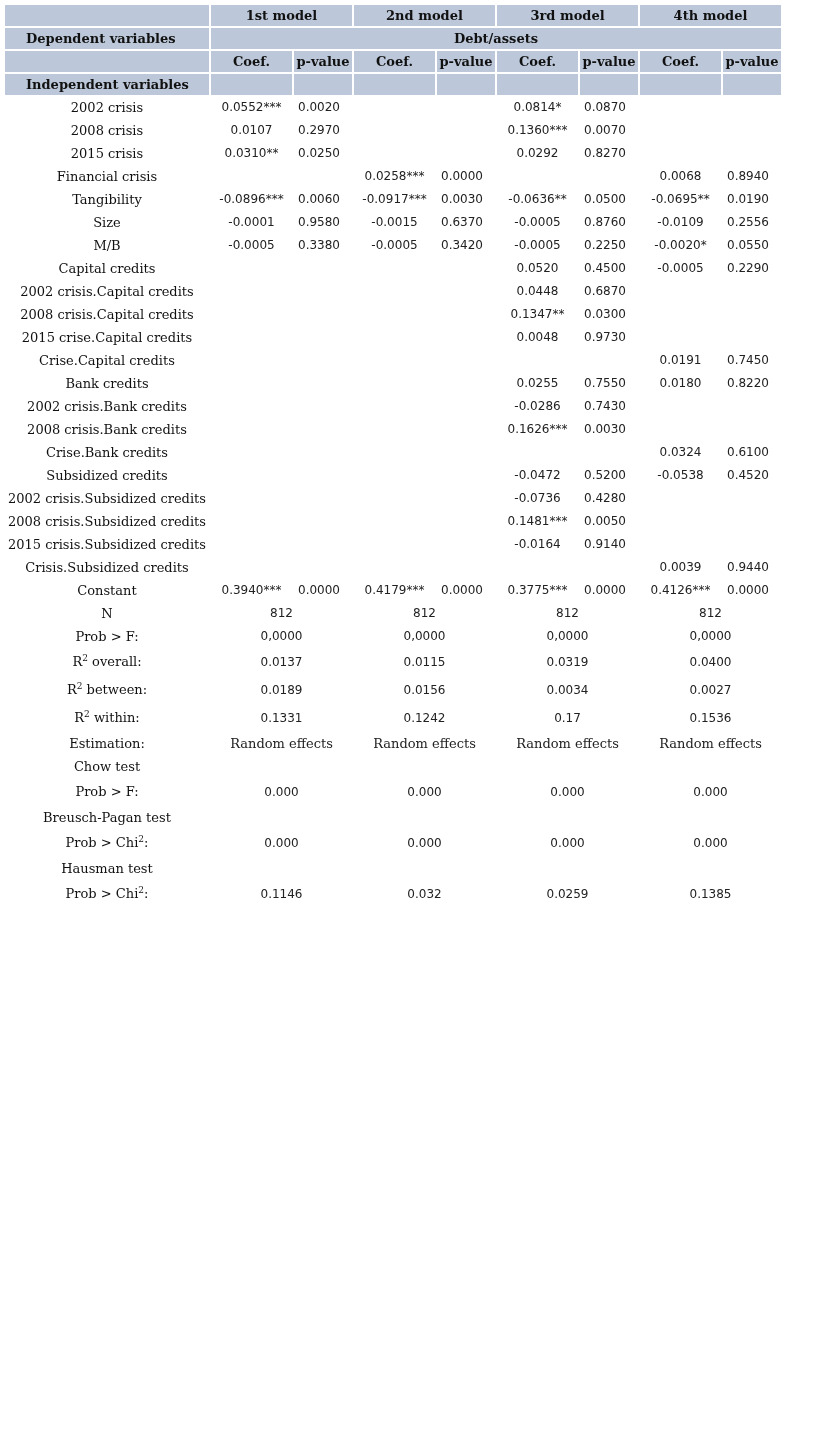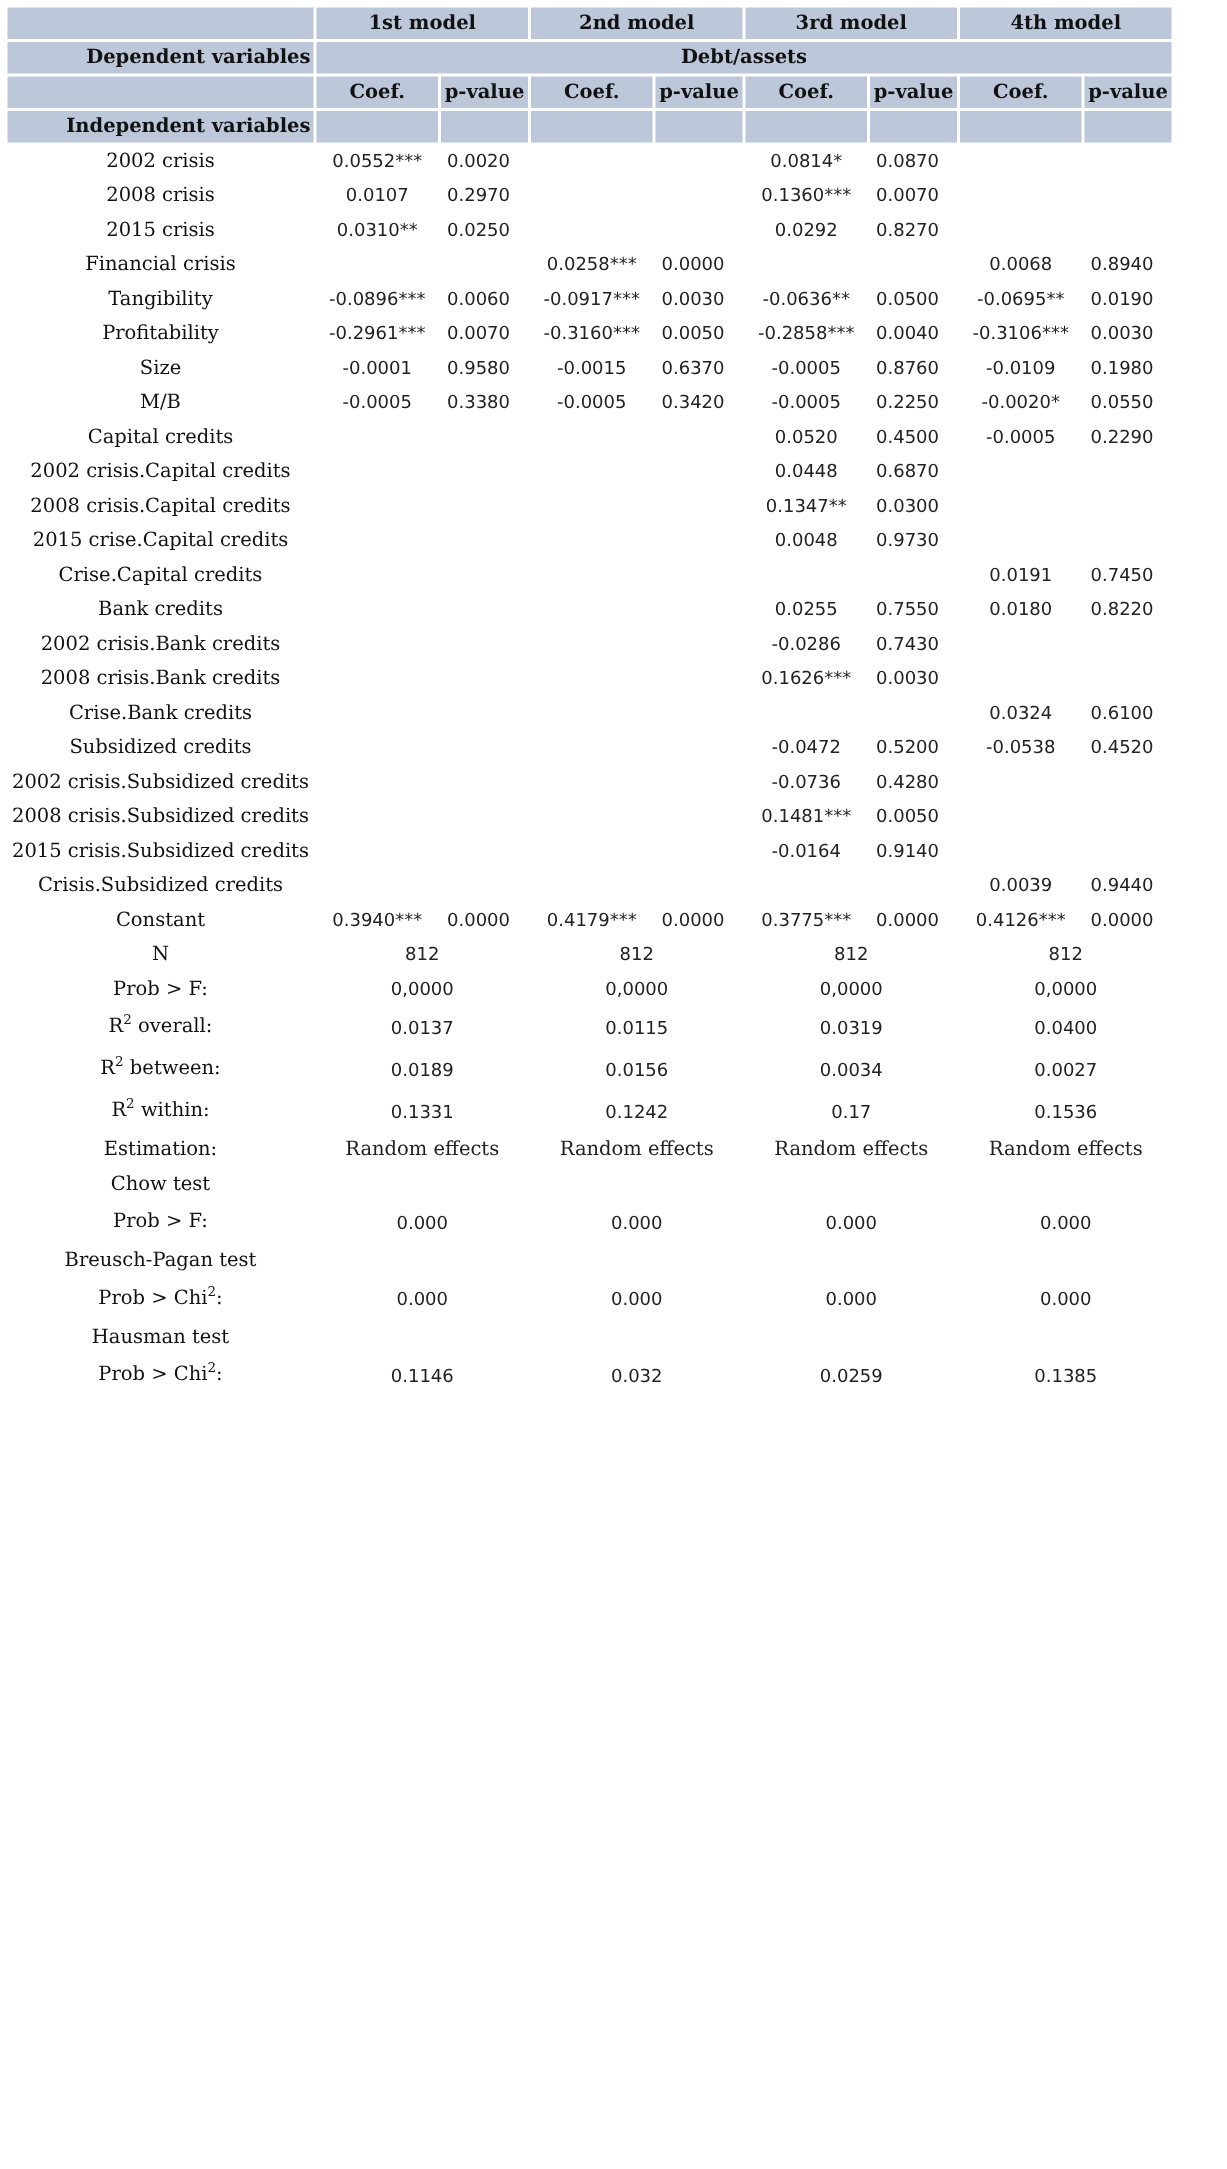--- a/index.html
+++ b/index.html
@@ -8,21 +8,21 @@
     position: absolute; left: 3px; top: 3px;
     border-collapse: separate; border-spacing: 2px;
     font-family: "DejaVu Serif", serif; font-size: 13px; color: #111;
     table-layout: fixed;
   }
   table.reg td { height: 21px; padding: 0 2px; white-space: nowrap; line-height: 21px; }
   col.c-label { width: 204px; }
   col.c-coef { width: 81px; }
   col.c-pval { width: 58px; }
   tr.hdr td { background: #bcc8d9; font-weight: bold; text-align: center; font-size: 13px; }
-  tr.hdr td.lbl { text-align: right; padding-left: 21px; }
+  tr.hdr td.lbl { text-align: left; padding-left: 21px; }
   tr.body td { background: #ffffff; }
   tr.body td.lbl { text-align: center; padding-left: 2px; }
   tr.body td.num { text-align: center; font-family: "DejaVu Sans", sans-serif; font-size: 12px; color: #222; }
   tr.body td.num.p { text-align: left; padding-left: 4px; }
   tr.stat td.num { }
   tr.tall td { height: 26px; line-height: 26px; }
   sup { font-size: 9px; line-height: 0; }
 </style>
 </head>
 <body>
@@ -124,40 +124,29 @@
         <td class="num">-0.0896***</td>
         <td class="num p">0.0060</td>
         <td class="num">-0.0917***</td>
         <td class="num p">0.0030</td>
         <td class="num">-0.0636**</td>
         <td class="num p">0.0500</td>
         <td class="num">-0.0695**</td>
         <td class="num p">0.0190</td>
       </tr>
       <tr class="body">
-        <td class="lbl">Profitability</td>
-        <td class="num">-0.2961***</td>
-        <td class="num p">0.0070</td>
-        <td class="num">-0.3160***</td>
-        <td class="num p">0.0050</td>
-        <td class="num">-0.2858***</td>
-        <td class="num p">0.0040</td>
-        <td class="num">-0.3106***</td>
-        <td class="num p">0.0030</td>
-      </tr>
-      <tr class="body">
         <td class="lbl">Size</td>
         <td class="num">-0.0001</td>
         <td class="num p">0.9580</td>
         <td class="num">-0.0015</td>
         <td class="num p">0.6370</td>
         <td class="num">-0.0005</td>
         <td class="num p">0.8760</td>
         <td class="num">-0.0109</td>
-        <td class="num p">0.1980</td>
+        <td class="num p">0.2556</td>
       </tr>
       <tr class="body">
         <td class="lbl">M/B</td>
         <td class="num">-0.0005</td>
         <td class="num p">0.3380</td>
         <td class="num">-0.0005</td>
         <td class="num p">0.3420</td>
         <td class="num">-0.0005</td>
         <td class="num p">0.2250</td>
         <td class="num">-0.0020*</td>

